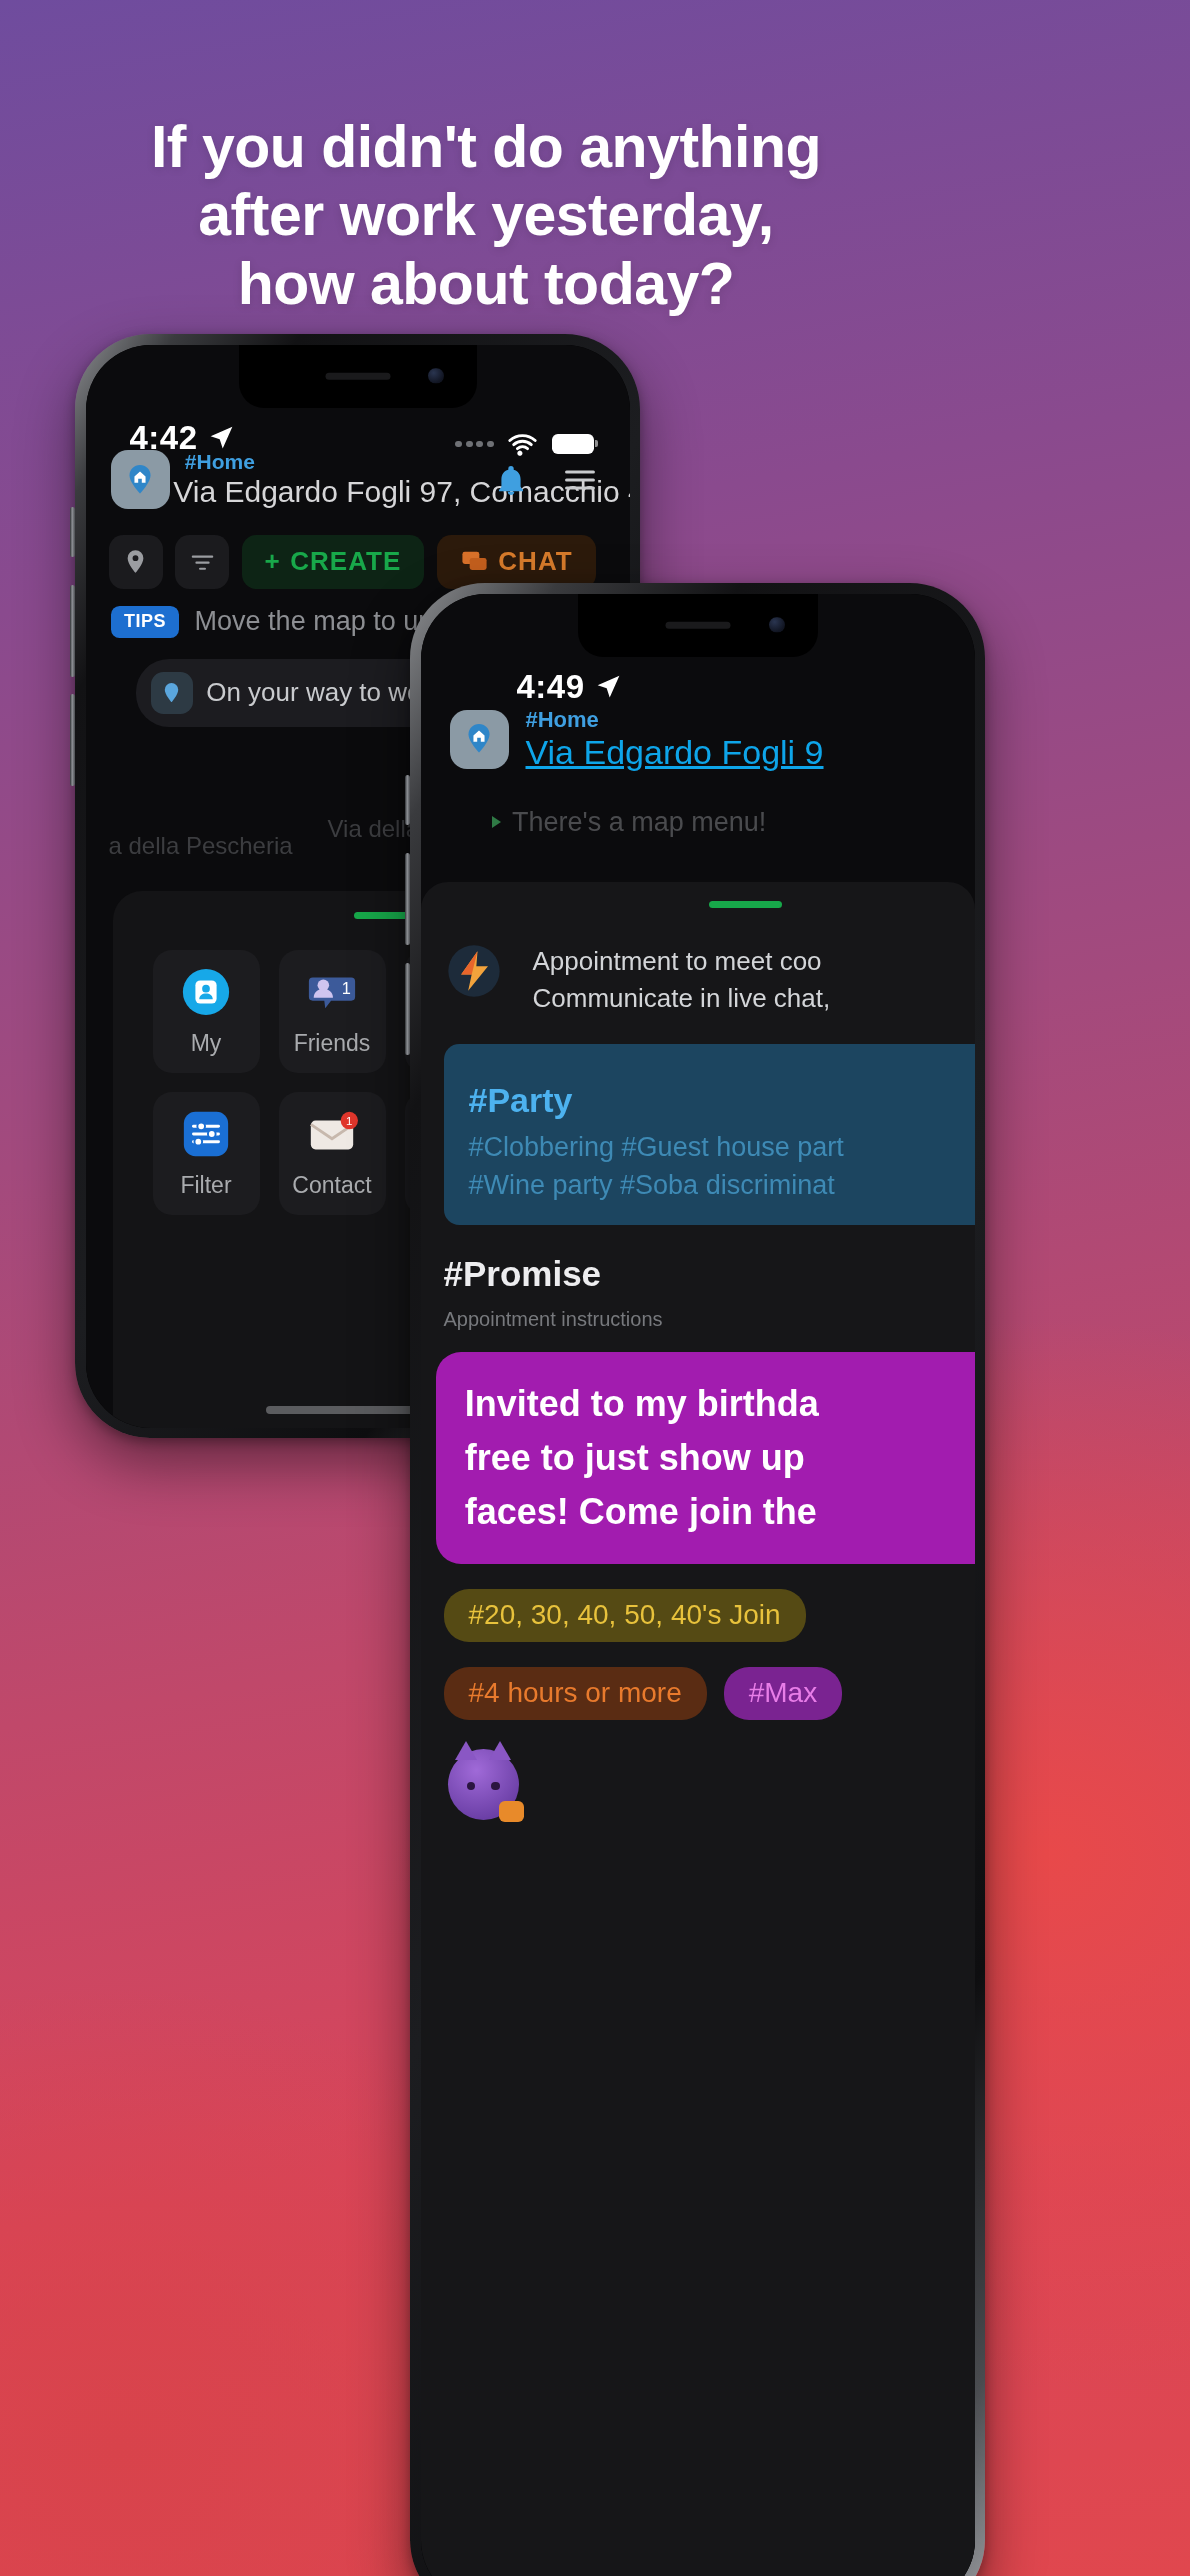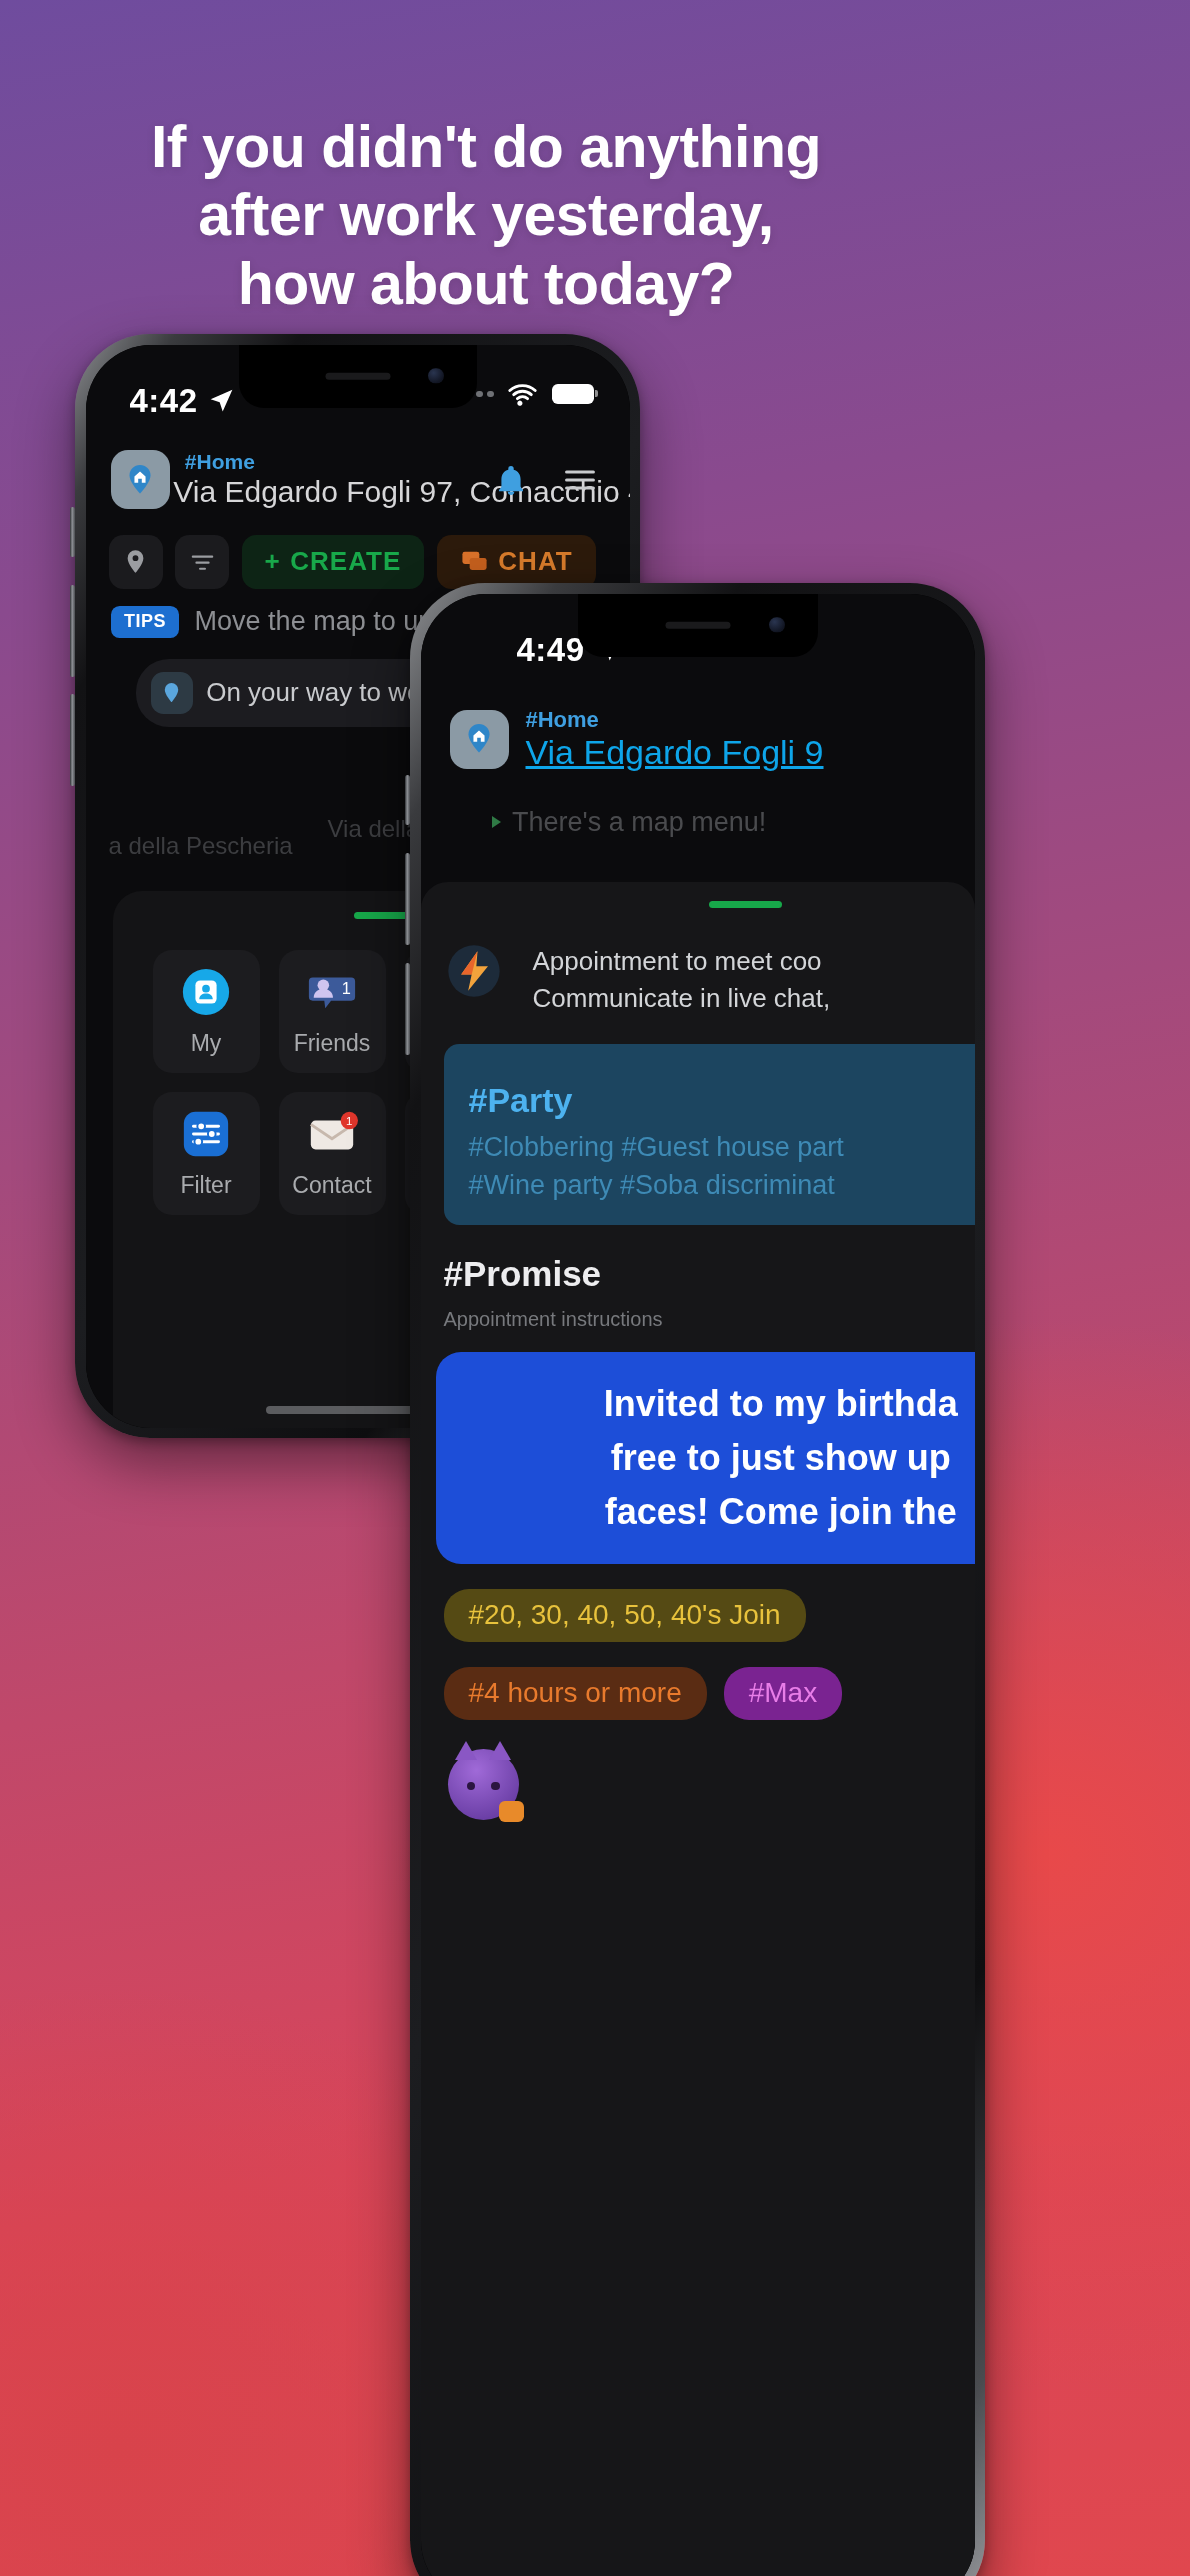--- a/index.html
+++ b/index.html
@@ -83,23 +83,23 @@
   #phone1 .notch .cam { right: 33px; width: 15.3px; height: 15.3px; }
 
   
   #phone2 { left: 410px; top: 583px; width: 575px; height: 2032px; z-index: 20; }
   #phone2 .notch { width: 240px; height: 63px; }
   #phone2 .notch .speaker { width: 65px; height: 6.7px; }
   #phone2 .notch .cam { right: 33px; width: 15.3px; height: 15.3px; }
 
   
   .statusbar {
-    position: absolute; top: 8px; left: 0; right: 0;
+    position: absolute; top: 16px; left: 0; right: 0;
     height: 96px;
-    display: flex; align-items: flex-start;
+    display: flex; align-items: flex-end;
     padding: 29px 36px 0 44px;
     color: #fff; z-index: 35; gap: 8px;
   }
   .sb-time {
     font-size: 33px; font-weight: 600; letter-spacing: 0.5px;
     display: flex; align-items: center; gap: 9.6px;
   }
   .sb-right {
     margin-left: auto;
     display: flex; align-items: center; gap: 12.5px;
@@ -240,22 +240,22 @@
     padding: 37px 25px 21px; width: 671px;
   }
   .party-title { color: #4db2ef; font-size: 34px; font-weight: 700; }
   .party-tags { color: #3e8ab5; font-size: 27px; line-height: 1.42; margin-top: 7.7px; white-space: nowrap; }
 
   .promise-wrap { margin: 29px 0 0 23px; }
   .promise-title { color: #ededef; font-size: 35px; font-weight: 600; }
   .promise-sub { color: #77797d; font-size: 20px; margin-top: 13.4px; }
 
   .quote-card {
-    margin: 21px 0 0 15.3px; background: #1d4ed8; border-radius: 25px;
-    padding: 25px 29px; width: 690px; text-align: center;
+    margin: 21px 0 0 15.3px; background: #a21caf; border-radius: 25px;
+    padding: 25px 29px; width: 690px;
   }
   .quote-text {
     color: #fff; font-size: 36px; font-weight: 600; line-height: 1.5;
     white-space: nowrap;
   }
 
   .chip-row { display: flex; gap: 17px; margin: 25px 0 0 23px; }
   .chip {
     border-radius: 25px; padding: 10.5px 25px; font-size: 28px; white-space: nowrap;
   }

